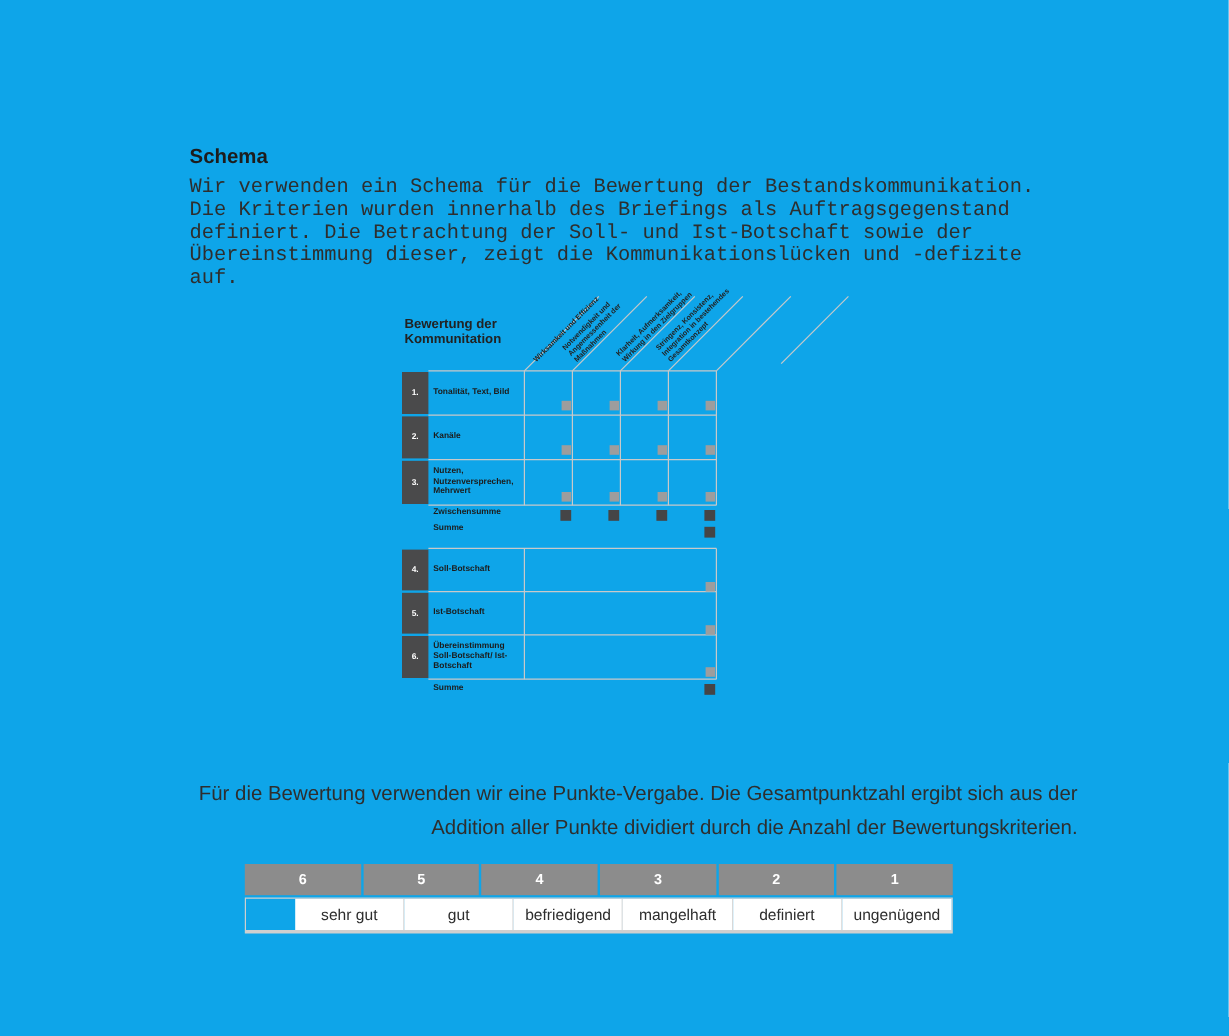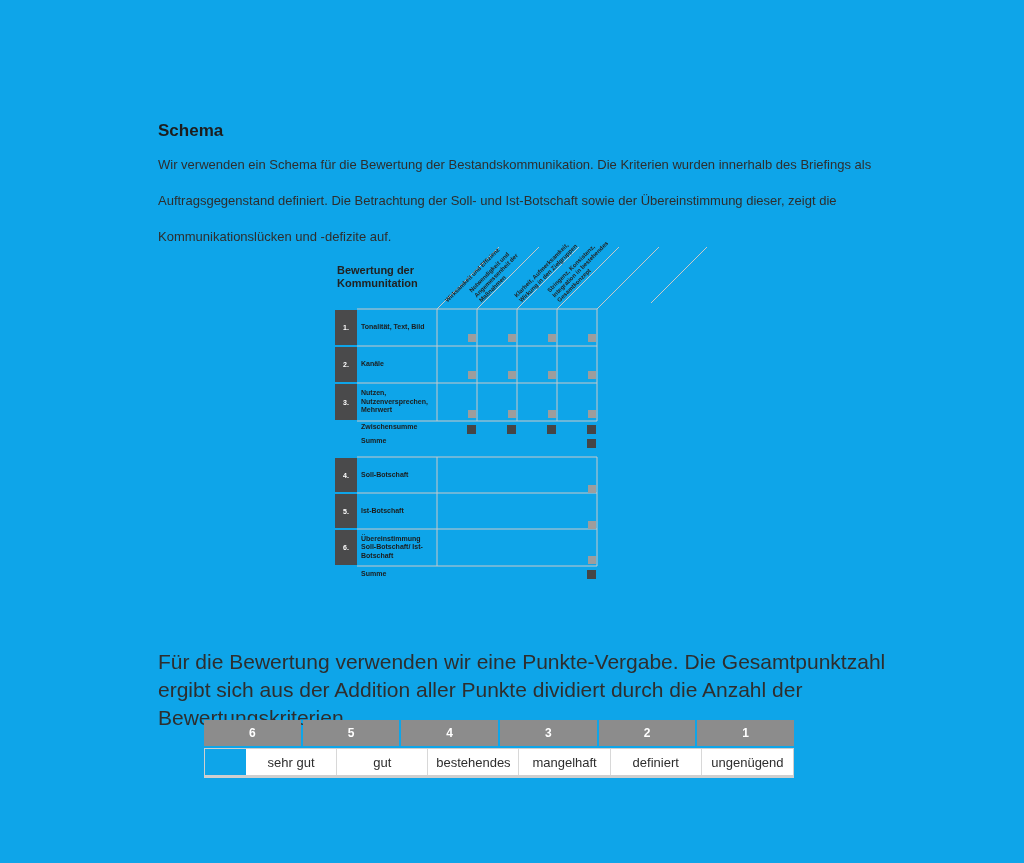--- a/index.html
+++ b/index.html
@@ -8,21 +8,21 @@
     position:relative; width:1024px; height:863px; background:#0ea5e9;
     font-family:"Liberation Sans", sans-serif; color:#2e2e2e; overflow:hidden;
   }
   
   .heading {
     position:absolute; left:158px; top:121px;
     font-size:17px; font-weight:bold; color:#1d1d1d;
   }
   .intro {
     position:absolute; left:158px; top:147px; width:732px;
-    font-size:13px; line-height:36px; color:#2e2e2e;
+    font-size:17px; line-height:19px; color:#2e2e2e;font-family:Liberation Mono, monospace;
   }
   
   .matrix { position:absolute; left:335px; top:240px; width:392px; height:352px; }
   .matrix svg { position:absolute; left:0; top:0; }
   .m-title {
     position:absolute; left:2px; top:24px; width:90px;
     font-size:11px; line-height:13px; font-weight:bold; color:#222;
   }
   .hrot {
     position:absolute; transform-origin:0 100%; transform:rotate(-45deg);
@@ -39,21 +39,21 @@
   .rowlabel {
     position:absolute; left:26px; width:72px; display:flex; align-items:center;
     font-size:7px; line-height:8.5px; font-weight:bold; color:#1c1c1c;
   }
   .sumlabel {
     position:absolute; left:26px; font-size:7px; font-weight:bold; color:#1c1c1c;
   }
   
   .scoring {
     position:absolute; left:158px; top:648px; width:740px;
-    font-size:21px; line-height:28px; color:#2e2e2e;
+    font-size:17px; line-height:28px; color:#2e2e2e;text-align:right;
   }
   
   .scale { position:absolute; left:204px; top:720px; width:590px; }
   .scale-header { display:grid; grid-template-columns:repeat(6,1fr); gap:2px; }
   .scale-header .cell {
     background:#8c8c8c; color:#ffffff; font-size:12px; font-weight:bold;
     height:26px; display:flex; align-items:center; justify-content:center;
   }
   .scale-body {
     margin-top:2px; display:grid; grid-template-columns:repeat(6,1fr);
@@ -171,20 +171,20 @@
       <div class="cell">6</div>
       <div class="cell">5</div>
       <div class="cell">4</div>
       <div class="cell">3</div>
       <div class="cell">2</div>
       <div class="cell">1</div>
     </div>
     <div class="scale-body">
       <div class="cell">sehr gut</div>
       <div class="cell">gut</div>
-      <div class="cell">bestehendes</div>
+      <div class="cell">befriedigend</div>
       <div class="cell">mangelhaft</div>
       <div class="cell">definiert</div>
       <div class="cell">ungenügend</div>
     </div>
   </div>
 
 </div>
 
 </body></html>

